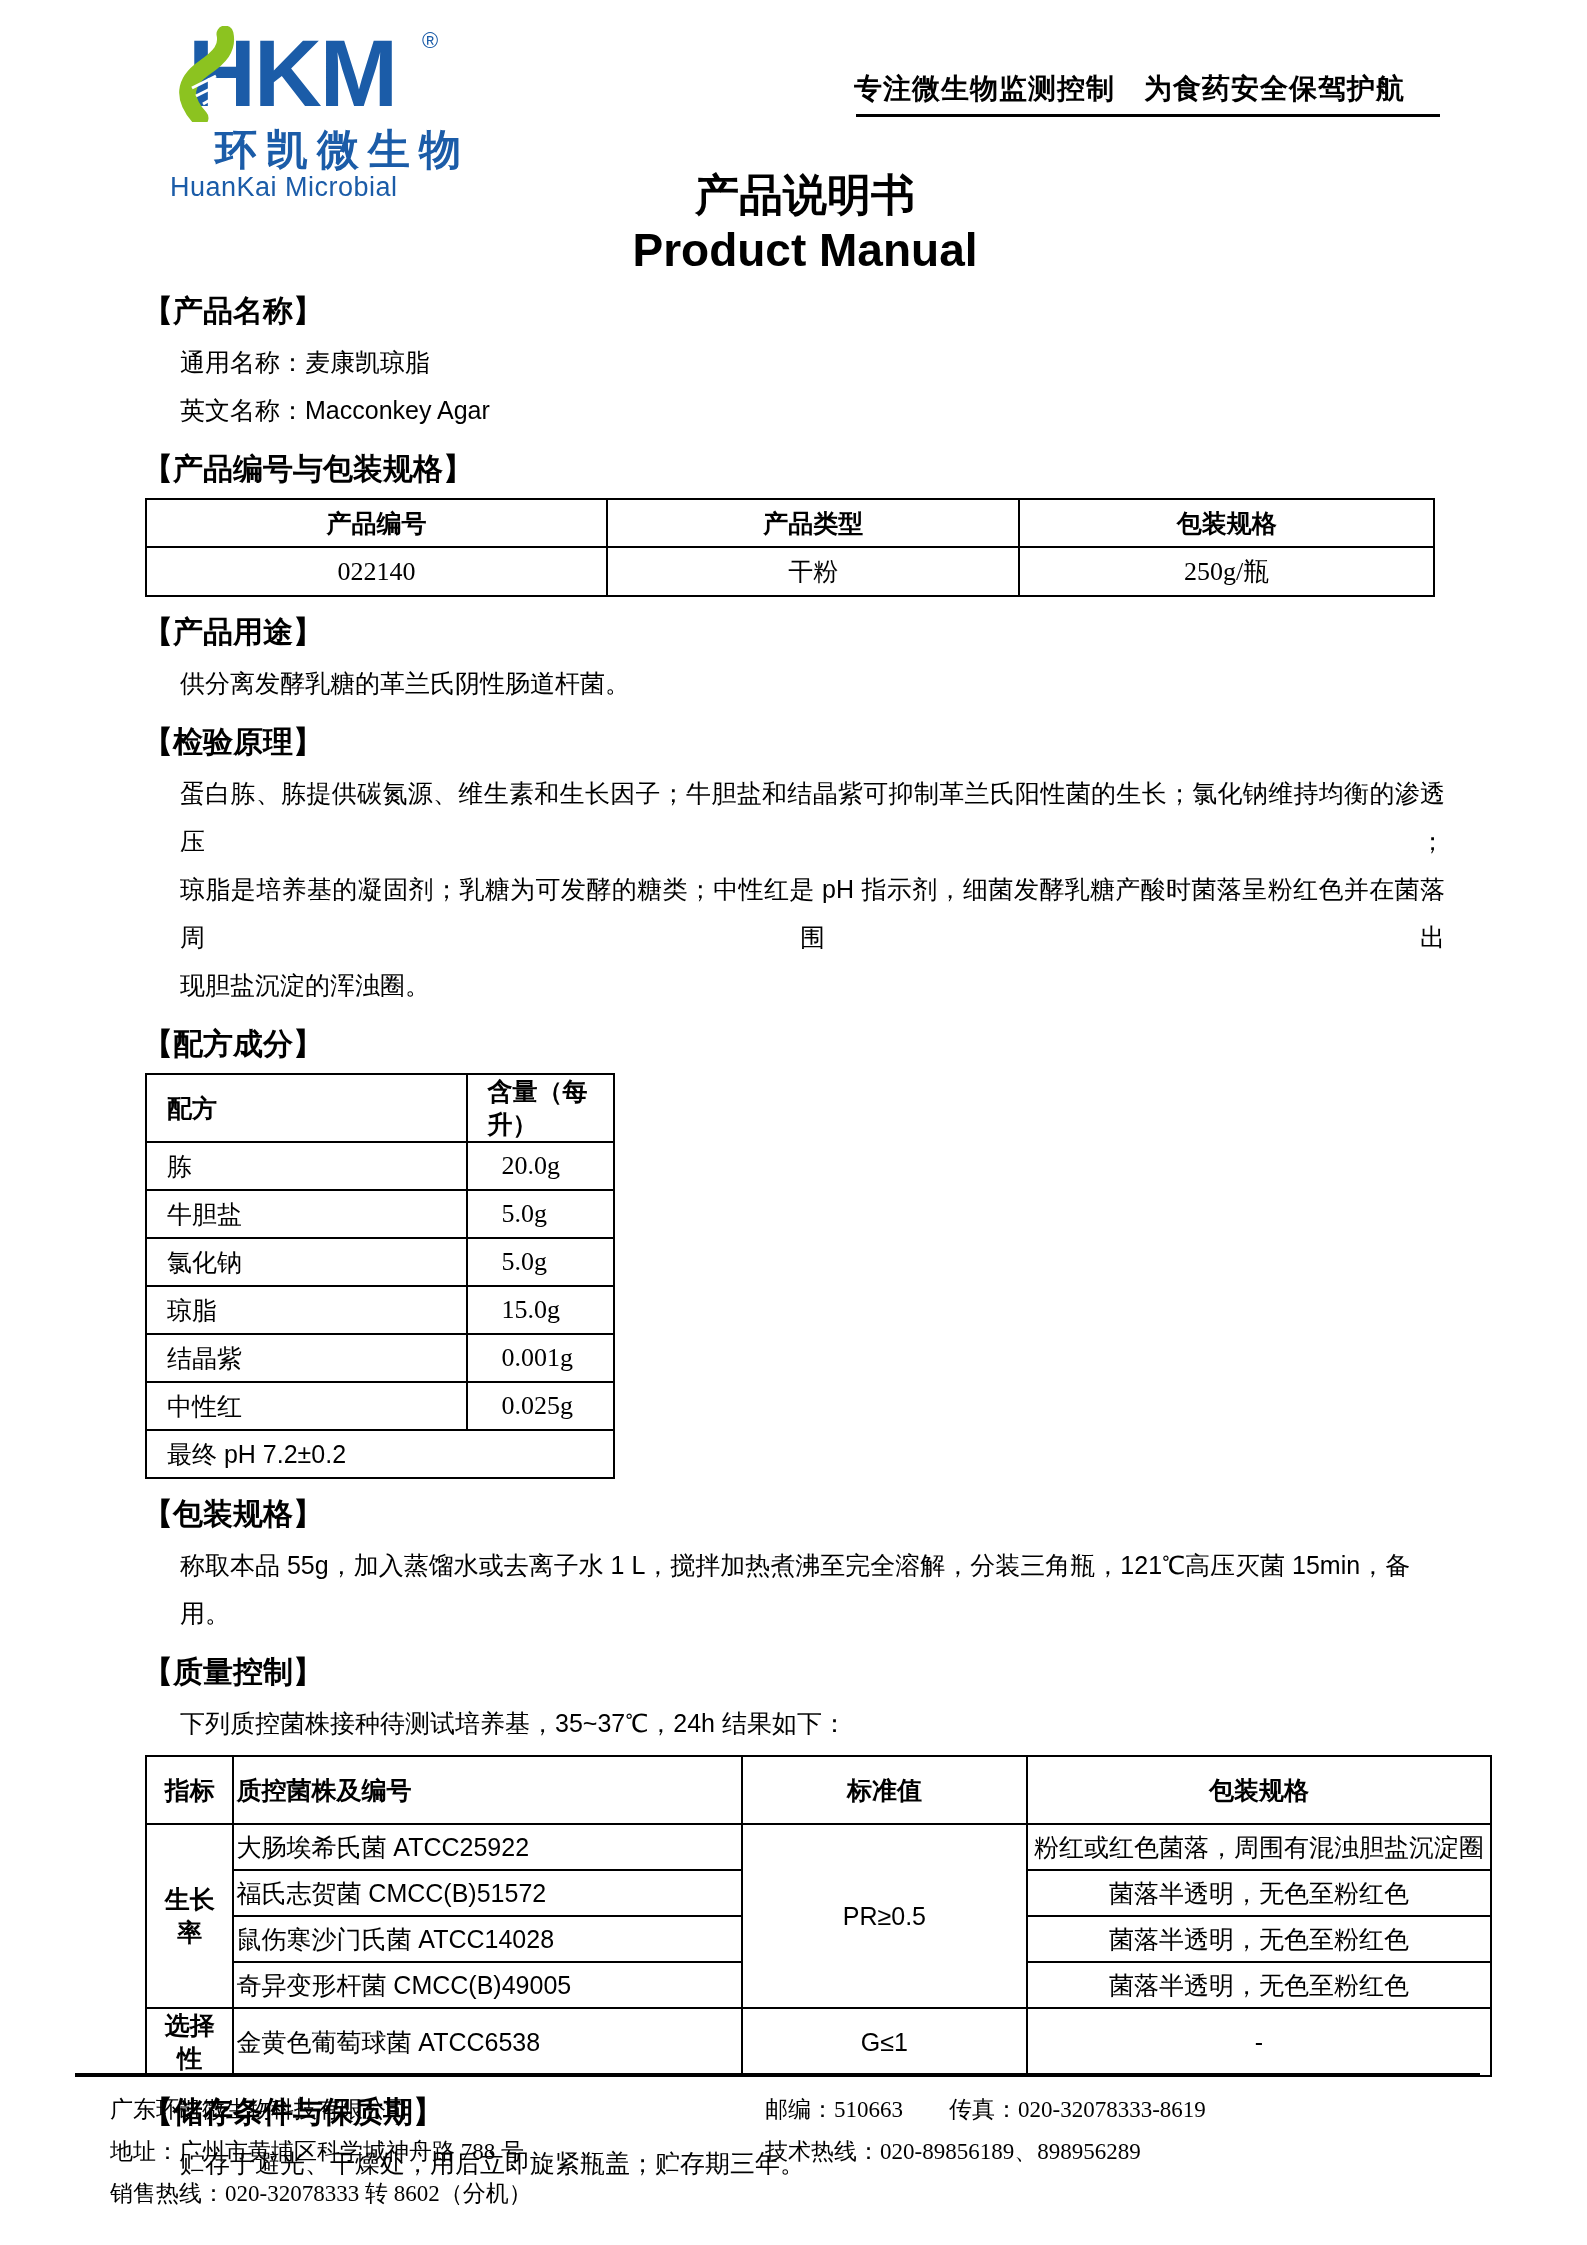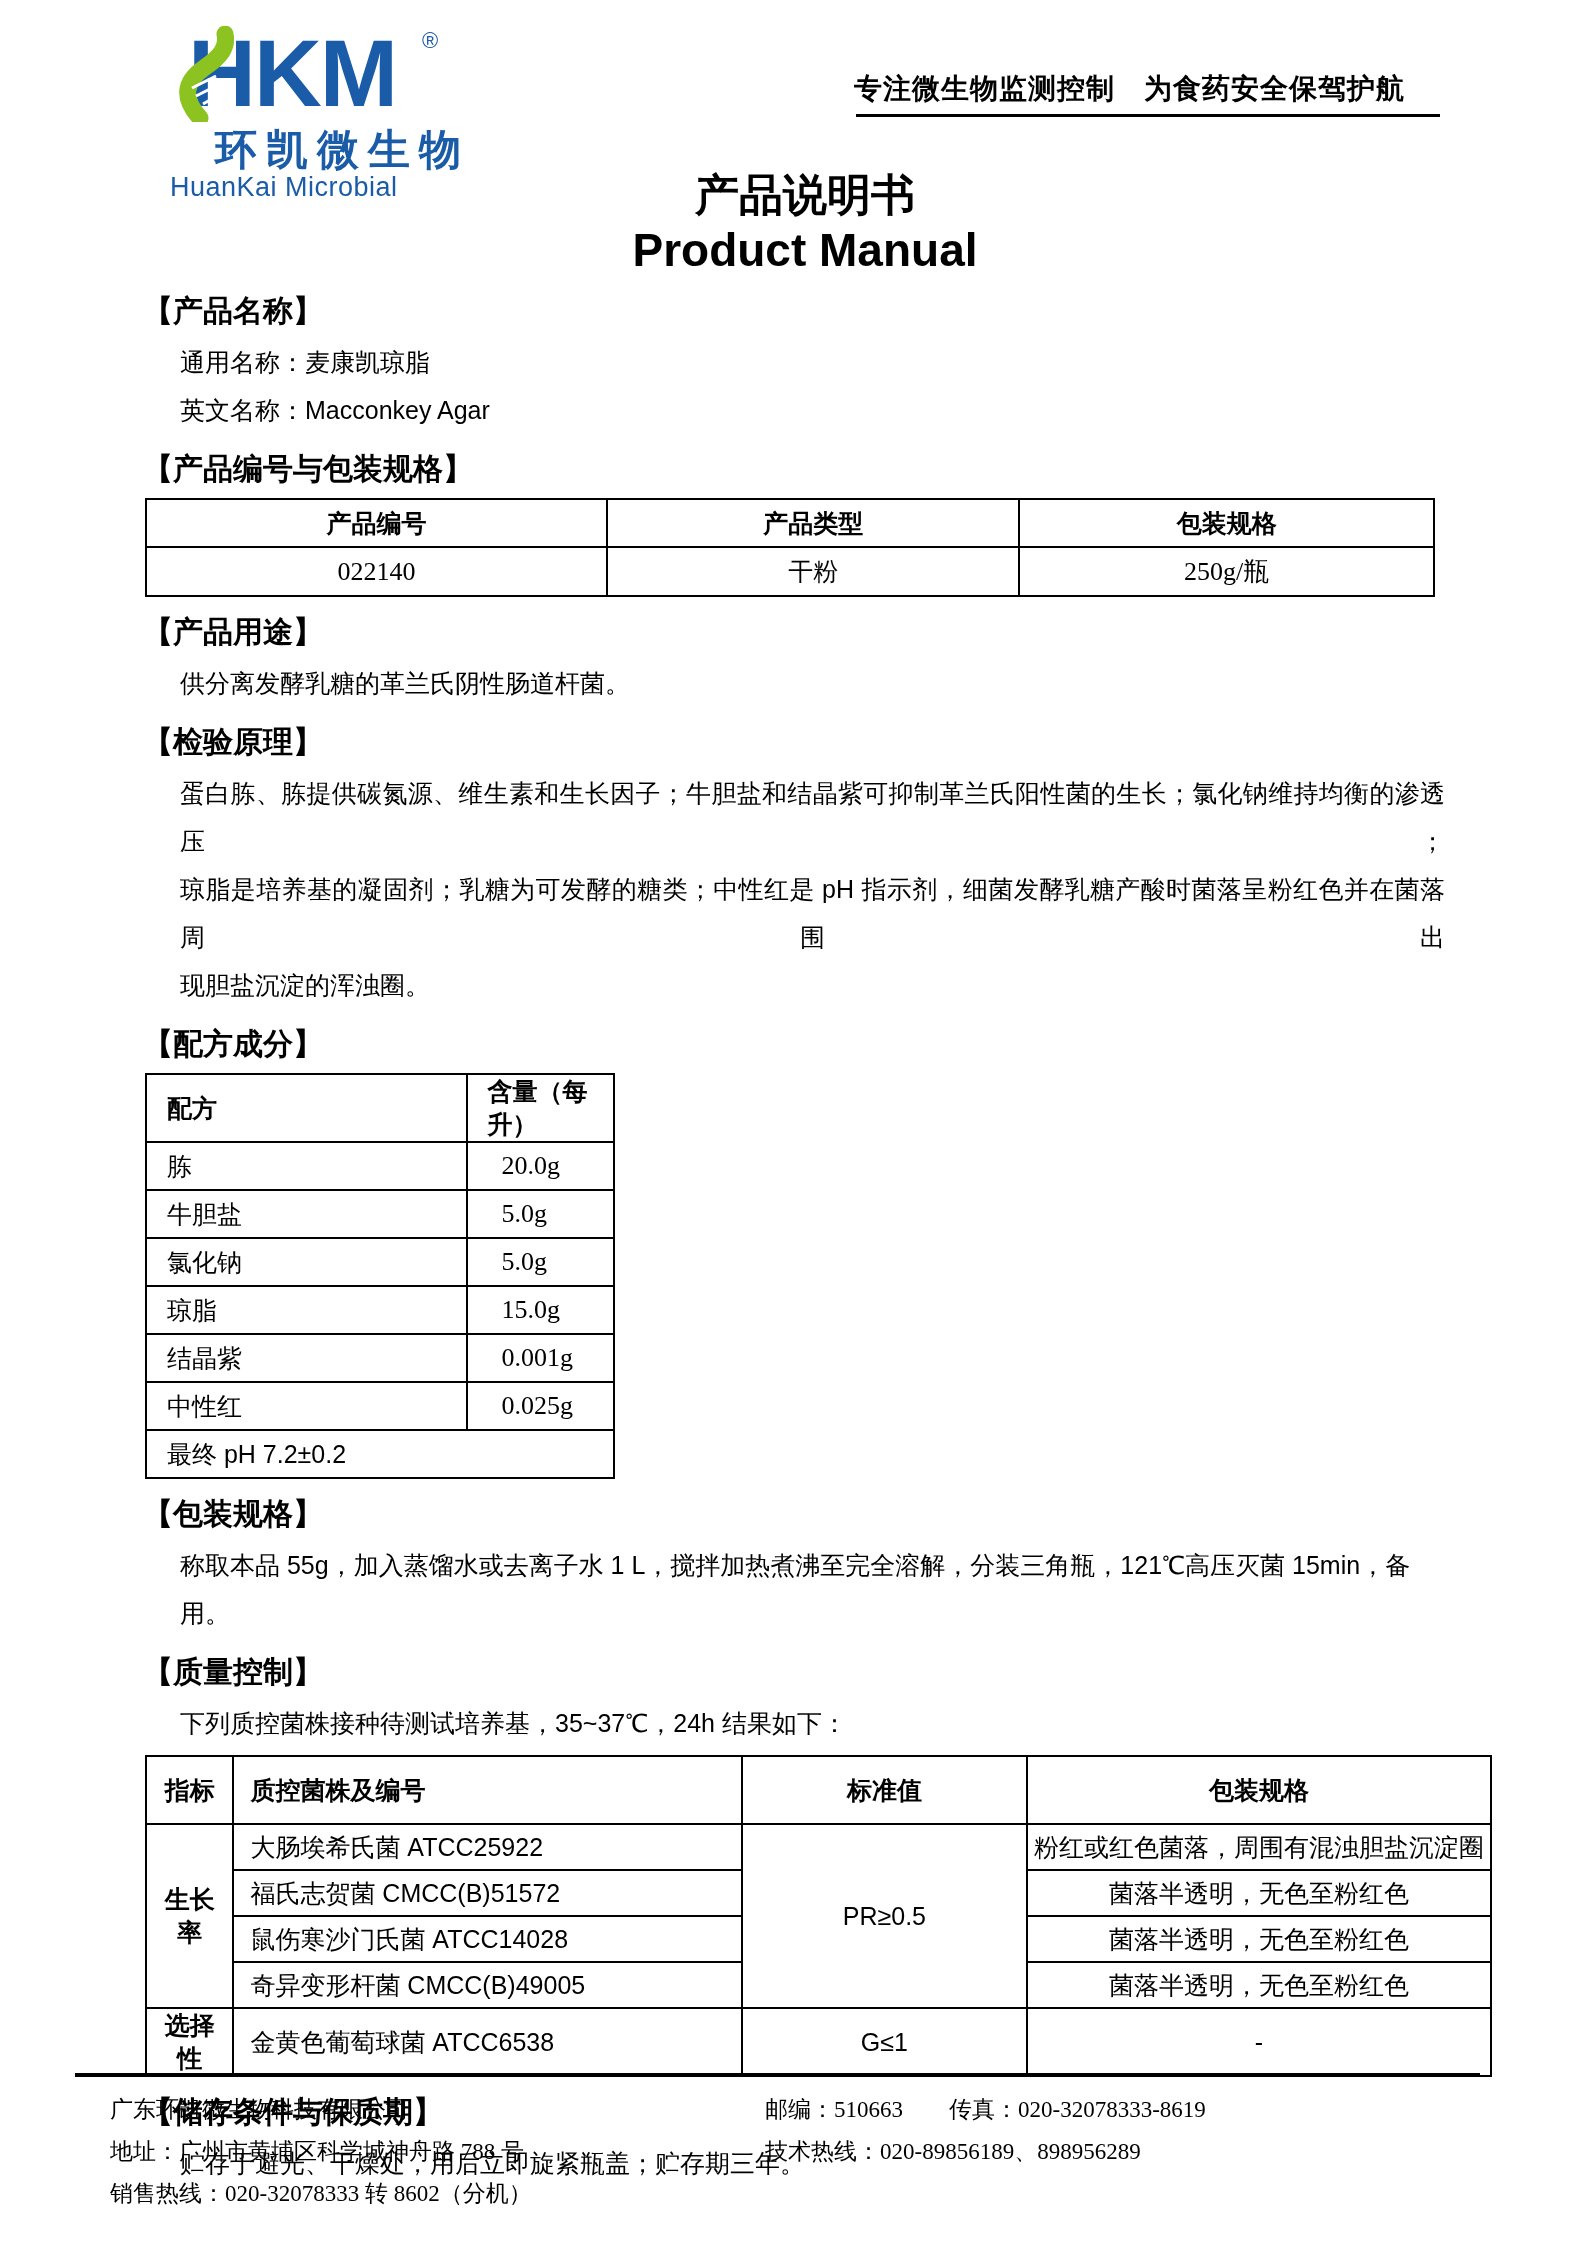--- a/index.html
+++ b/index.html
@@ -32,21 +32,21 @@
   
   .tbl-formula{width:470px;}
   .tbl-formula th{height:45px;text-align:left;}
   .tbl-formula td{height:46px;}
   .tbl-formula .c-name{text-align:left;padding-left:20px;}
   .tbl-formula .c-amt{text-align:left;padding-left:34px;border-radius:10px;}
   
   .tbl-qc{width:1347px;font-size:24px;}
   .tbl-qc th{height:66px;}
   .tbl-qc td{height:44px;text-align:center;}
-  .tbl-qc .h-left, .tbl-qc .c-strain{text-align:left;padding-left:16px;}
+  .tbl-qc .h-left, .tbl-qc .c-strain{text-align:left;padding-left:2px;}
   .tbl-qc .c-ind{font-weight:bold;text-align:center;}
   
   footer{position:absolute;left:75px;top:2073px;width:1405px;border-top:4px solid #000;
          font-family:"Liberation Serif",serif;font-size:23px;line-height:42px;}
   .f-col-left{position:absolute;left:35px;top:12px;}
   .f-col-right{position:absolute;left:690px;top:12px;}
 </style>
 </head>
 <body>
 

